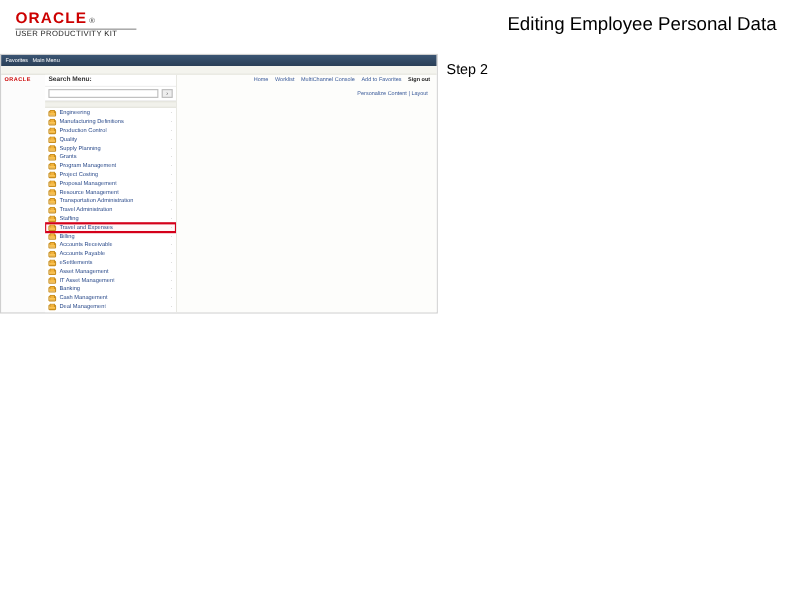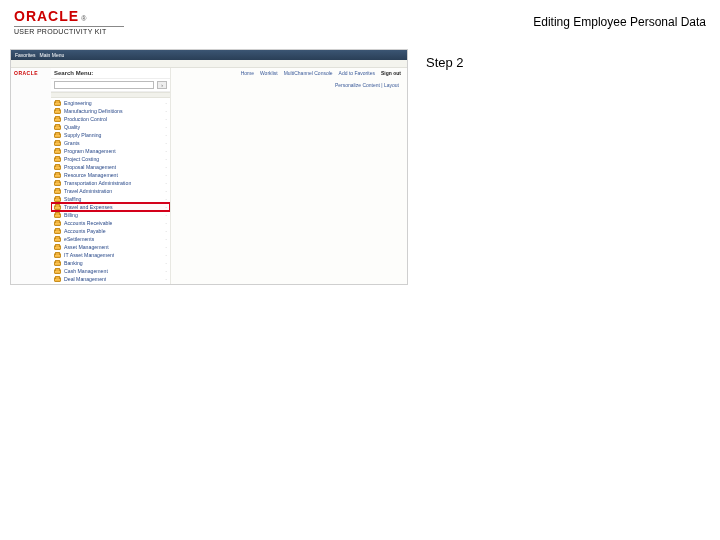--- a/index.html
+++ b/index.html
@@ -31,28 +31,28 @@
   .subbrand {
     font-size: 7px;
     letter-spacing: 0.3px;
     color: #222;
     border-top: 1px solid #888;
     margin-top: 2px;
     padding-top: 1px;
     width: 110px;
   }
   .page-title {
-    font-size: 12px;
+    font-size: 17px;
     color: #000;
     font-weight: normal;
   }
   .content {
     display: flex;
-    gap: 12px;
-    padding: 10px 14px 0 10px;
+    gap: 2px;
+    padding: 10px 14px 0 0;
     align-items: flex-start;
   }
   
   .shot {
     width: 398px;
     height: 236px;
     border: 1px solid #cfcfcf;
     background: #fcfcfc;
     position: relative;
     overflow: hidden;

